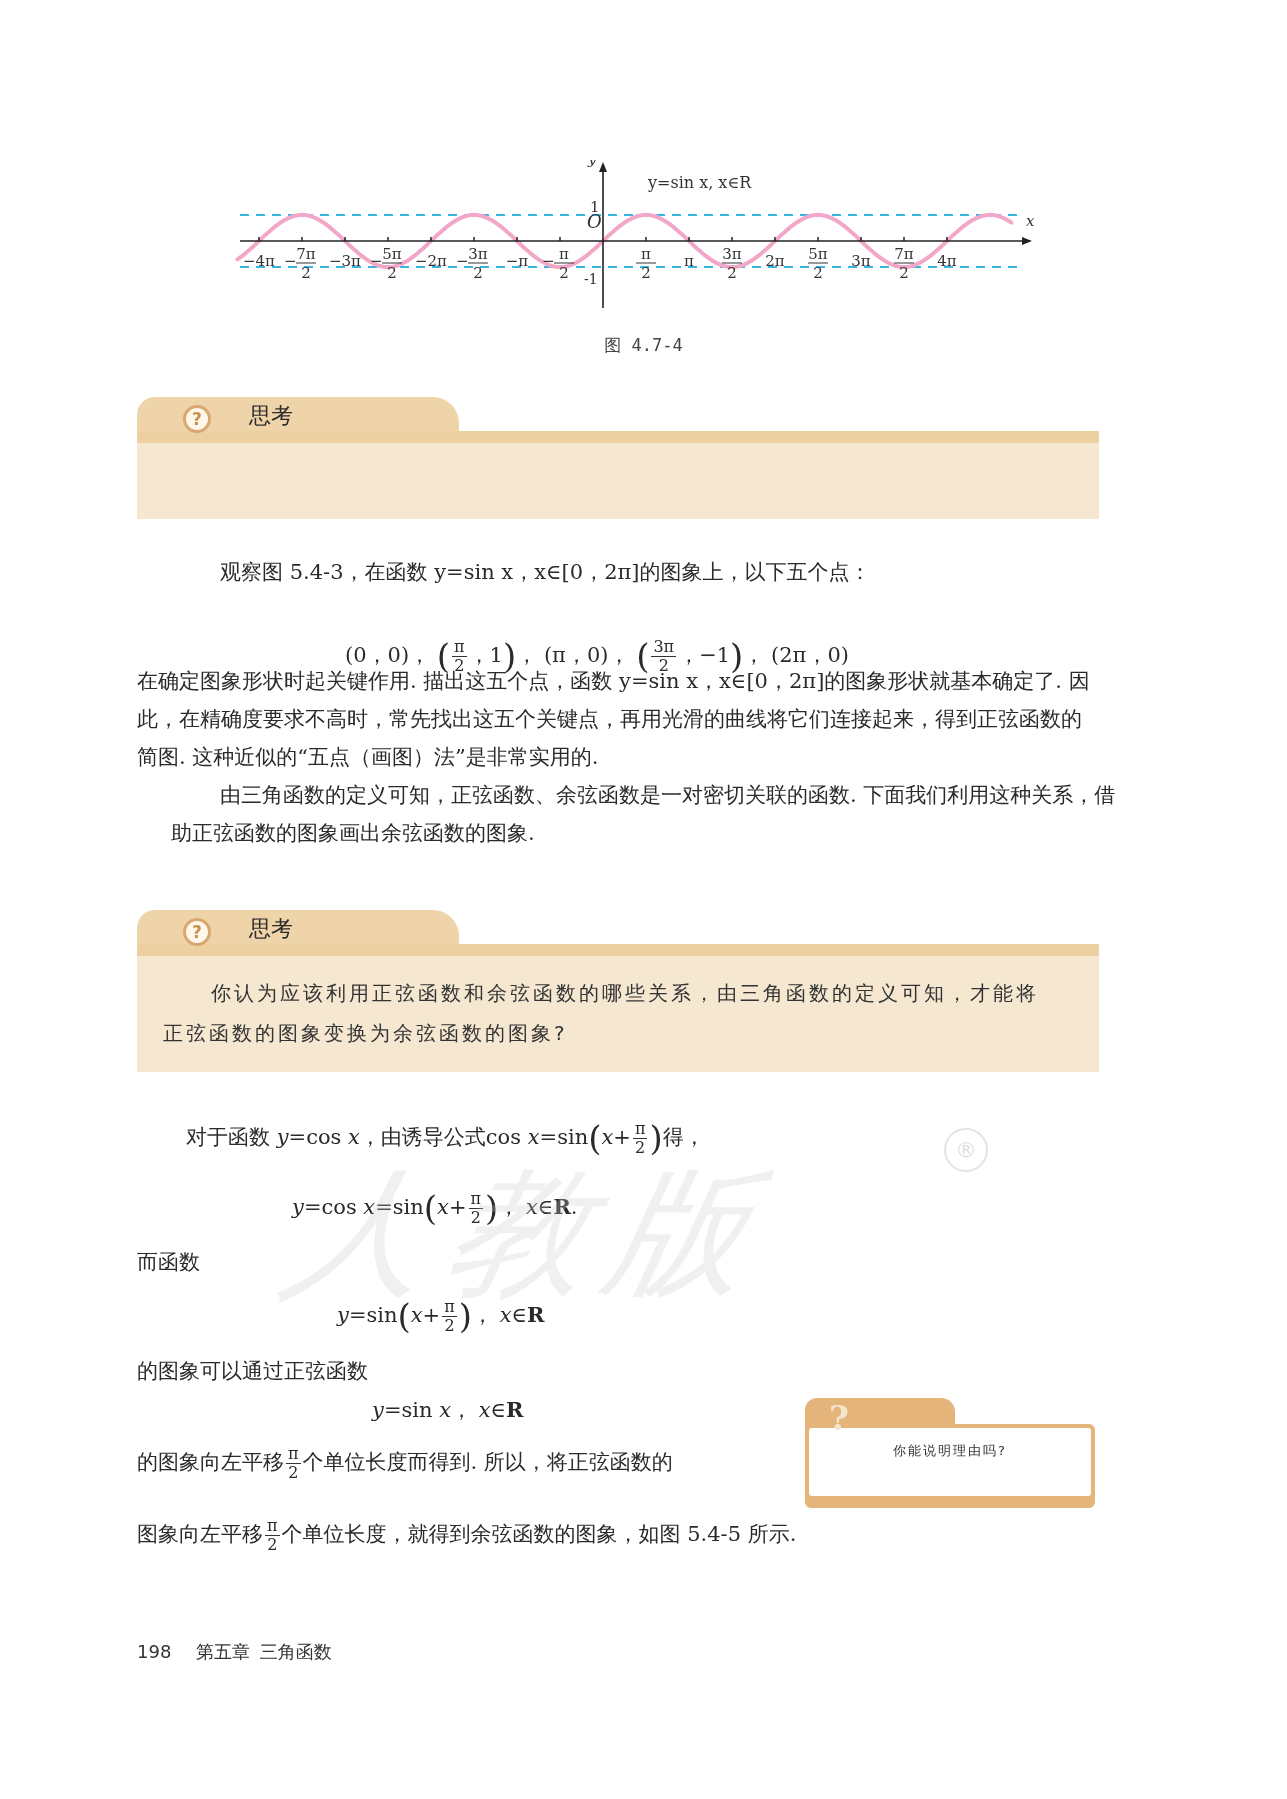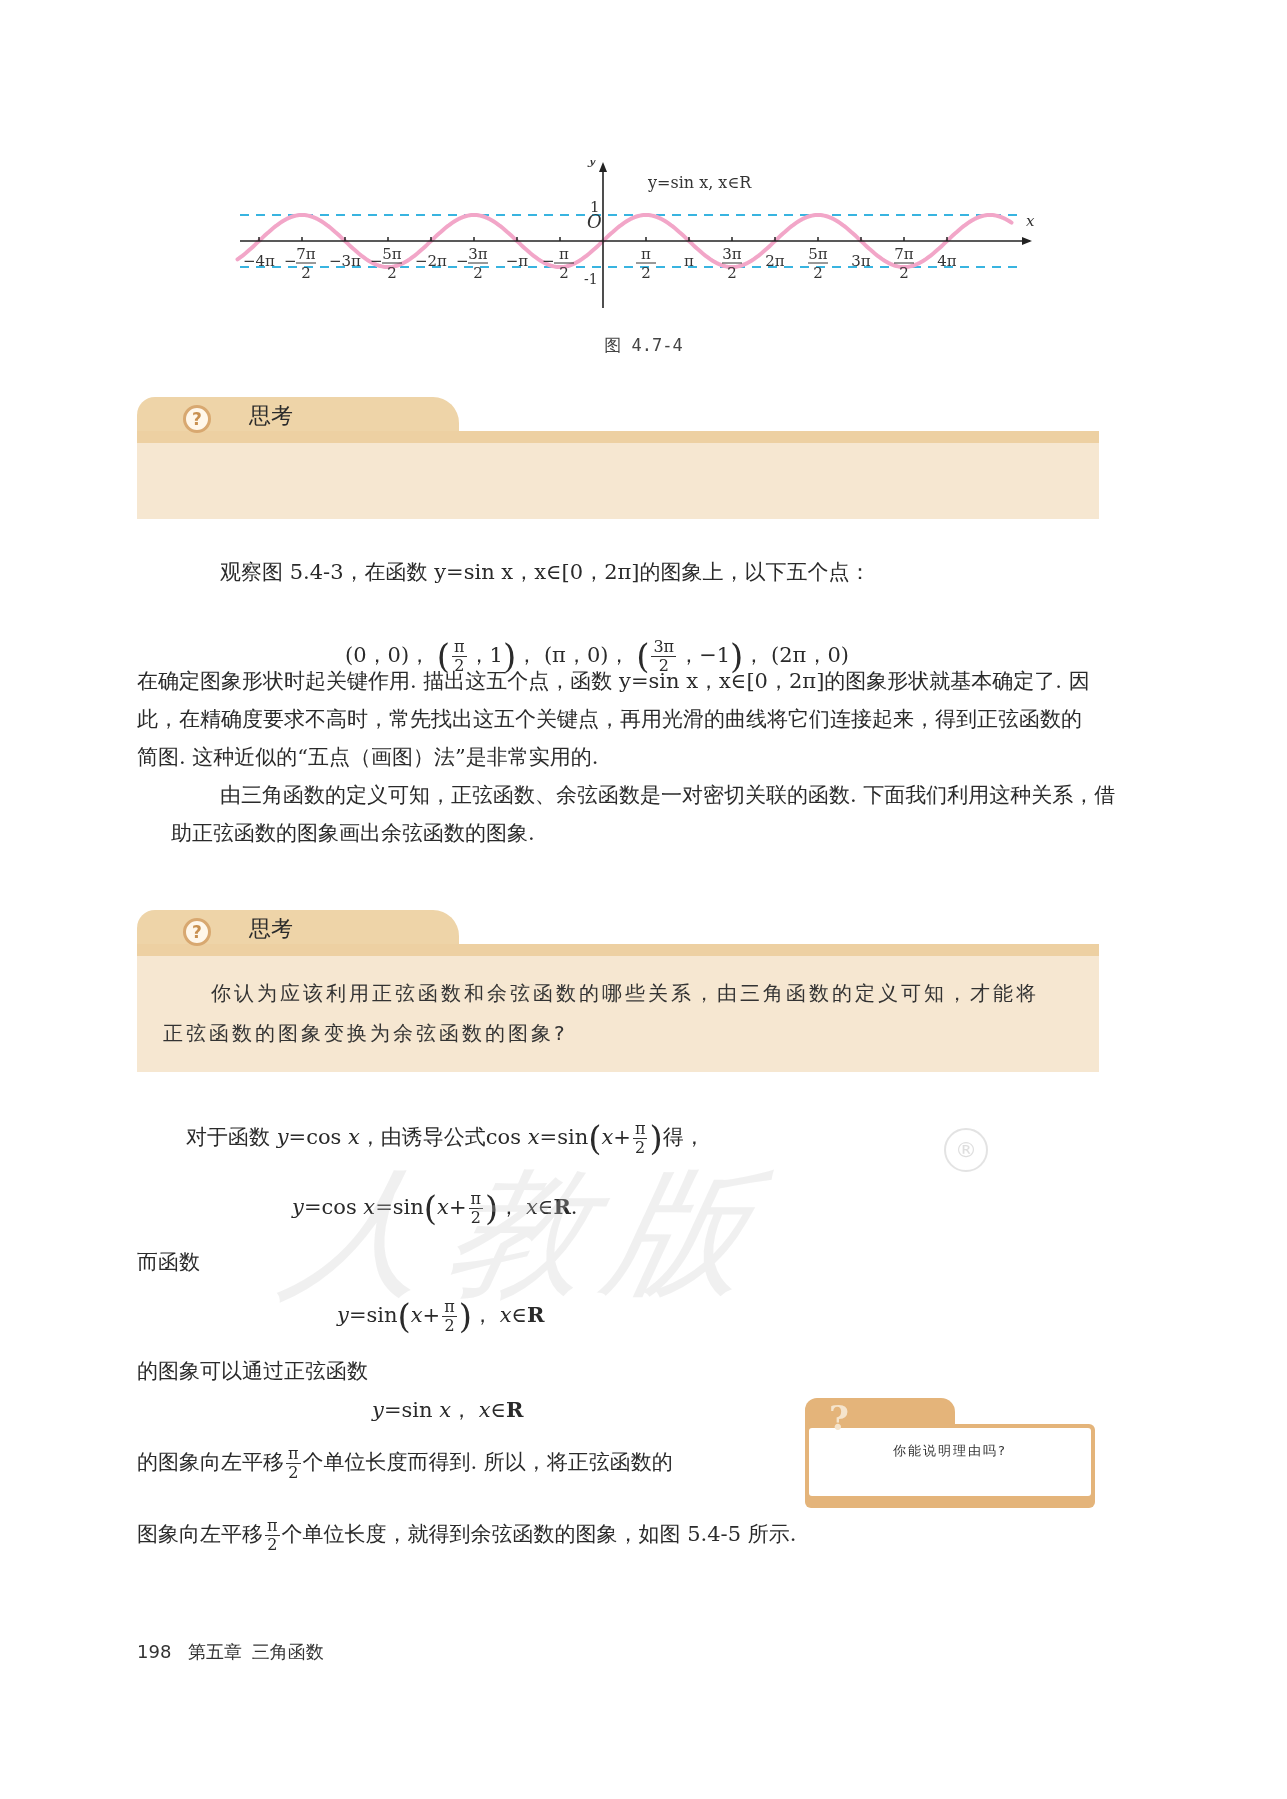--- a/index.html
+++ b/index.html
@@ -33,21 +33,21 @@
   .side .stab { position: absolute; left: 0; top: 0; width: 150px; height: 40px; background: #e4b47a; border-radius: 12px 14px 0 0; }
   .side .sbox { position: absolute; left: 0; top: 26px; width: 290px; height: 84px; background: #e4b47a; border-radius: 6px; }
   .side .sinner { position: absolute; left: 4px; top: 30px; width: 282px; height: 68px; background: #ffffff; border-radius: 3px; }
   .side .sq { position: absolute; left: 24px; top: 0px; font-family: "DejaVu Serif", serif; font-size: 34px; color: #f5e4cc; font-weight: bold; }
   .side .stext { position: absolute; left: 0; width: 290px; top: 44px; text-align: center; font-family: "DejaVu Sans", sans-serif; font-size: 13px; letter-spacing: 2px; color: #333; }
 
   .watermark { position: absolute; left: 290px; top: 1140px; font-family: "DejaVu Serif", serif; font-style: italic; font-size: 140px; color: rgba(200,200,200,0.28); letter-spacing: 20px; transform: skewX(-12deg); pointer-events: none; }
   .wm-reg { position: absolute; left: 944px; top: 1128px; width: 40px; height: 40px; border: 2px solid rgba(200,200,200,0.5); border-radius: 50%; text-align: center; line-height: 40px; font-family: "DejaVu Sans", sans-serif; font-size: 22px; color: rgba(200,200,200,0.6); }
 
   .footer { position: absolute; left: 137px; top: 1640px; font-family: "DejaVu Sans", sans-serif; font-size: 18px; color: #333; }
-  .footer .pn { font-weight: normal; margin-right: 11px; }
+  .footer .pn { font-weight: normal; margin-right: 19px; }
   .footer .ch { margin-right: 4px; }
 </style>
 </head>
 <body>
 
 <div class="figure">
   <svg width="820" height="150" viewBox="0 0 820 150">
 
     <line x1="20" y1="55" x2="800" y2="55" stroke="#38b4e0" stroke-width="2.2" stroke-dasharray="9,7"></line>
     <line x1="20" y1="107" x2="800" y2="107" stroke="#38b4e0" stroke-width="2.2" stroke-dasharray="9,7"></line>

